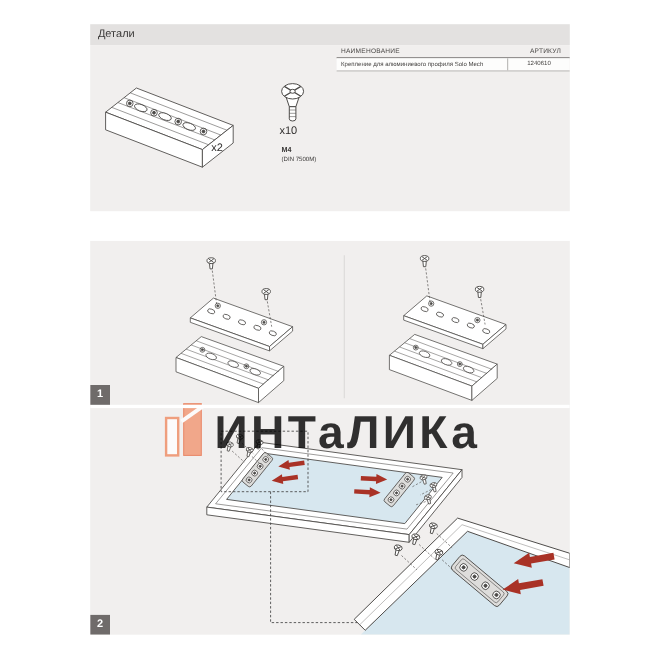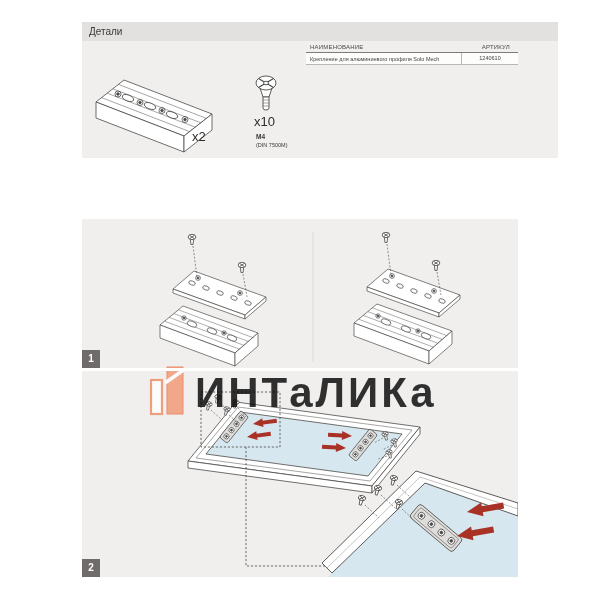--- a/index.html
+++ b/index.html
@@ -13,36 +13,36 @@
   
   .tbl{position:absolute;}
   .tbl-head{display:flex;justify-content:space-between;align-items:center;height:11px;
             border-bottom:1px solid #7d7b79;font-size:6px;color:#4b4947;letter-spacing:.2px;}
   .tbl-head .h-name{padding-left:4px;}
   .tbl-head .h-art{padding-right:8px;}
   .tbl-row{display:flex;height:11px;background:#fdfdfc;border-bottom:1px solid #b9b7b5;
            font-size:5.5px;color:#454341;align-items:center;}
   .cell-name{flex:1;padding-left:4px;white-space:nowrap;overflow:hidden;}
   .cell-art{width:56px;border-left:1px solid #b9b7b5;text-align:center;align-self:stretch;line-height:11px;}
-  .qty{position:absolute;font-size:13px;color:#2f2d2c;}
+  .qty{position:absolute;font-size:10px;color:#2f2d2c;}
   .small-lbl{position:absolute;color:#3a3837;}
   .badge{position:absolute;left:0;width:18px;height:18px;background:#6f6b6a;color:#ffffff;
          font-size:10px;font-weight:bold;text-align:center;line-height:18px;z-index:4;}
   .row-sep{position:absolute;left:0;width:100%;height:3px;background:#ffffff;z-index:3;}
   .watermark{position:absolute;display:flex;align-items:flex-start;z-index:3;opacity:.8;pointer-events:none;}
   .watermark .wm-text{font-size:42px;font-weight:bold;color:#000000;letter-spacing:3px;
                       line-height:50px;margin-left:5px;margin-top:2px;white-space:nowrap;}
   svg{display:block;}
 </style>
 </head>
 <body>
 
 <div class="page">
 
-  <section class="panel" style="left:82px;top:22px;width:436px;height:136px;padding-left:40px;">
+  <section class="panel" style="left:82px;top:22px;width:436px;height:170px;">
     <div class="panel-header">
       <span>Детали</span>
     </div>
     <div class="panel-body">
 
       <div class="tbl" style="left:224px;top:0;width:212px;">
         <div class="tbl-head">
           <span class="h-name">НАИМЕНОВАНИЕ</span>
           <span class="h-art">АРТИКУЛ</span>
         </div>

